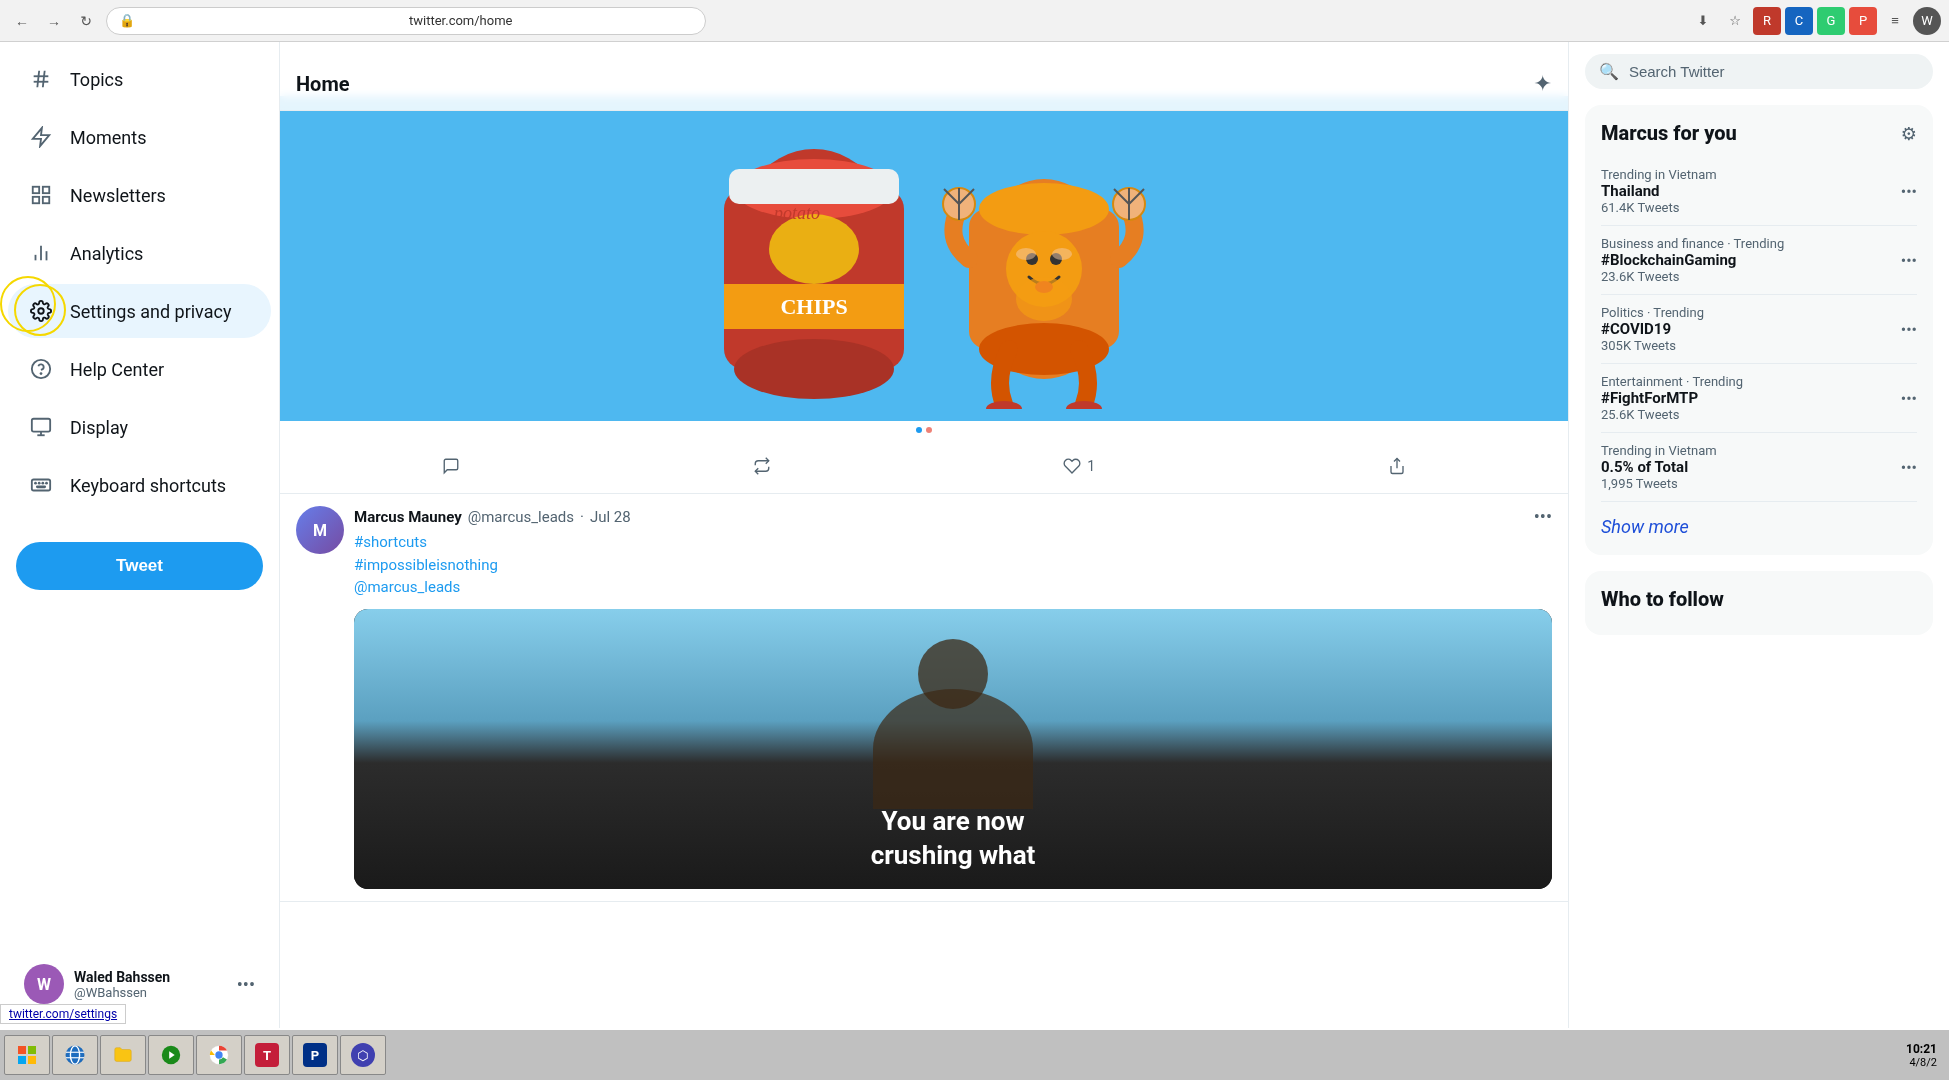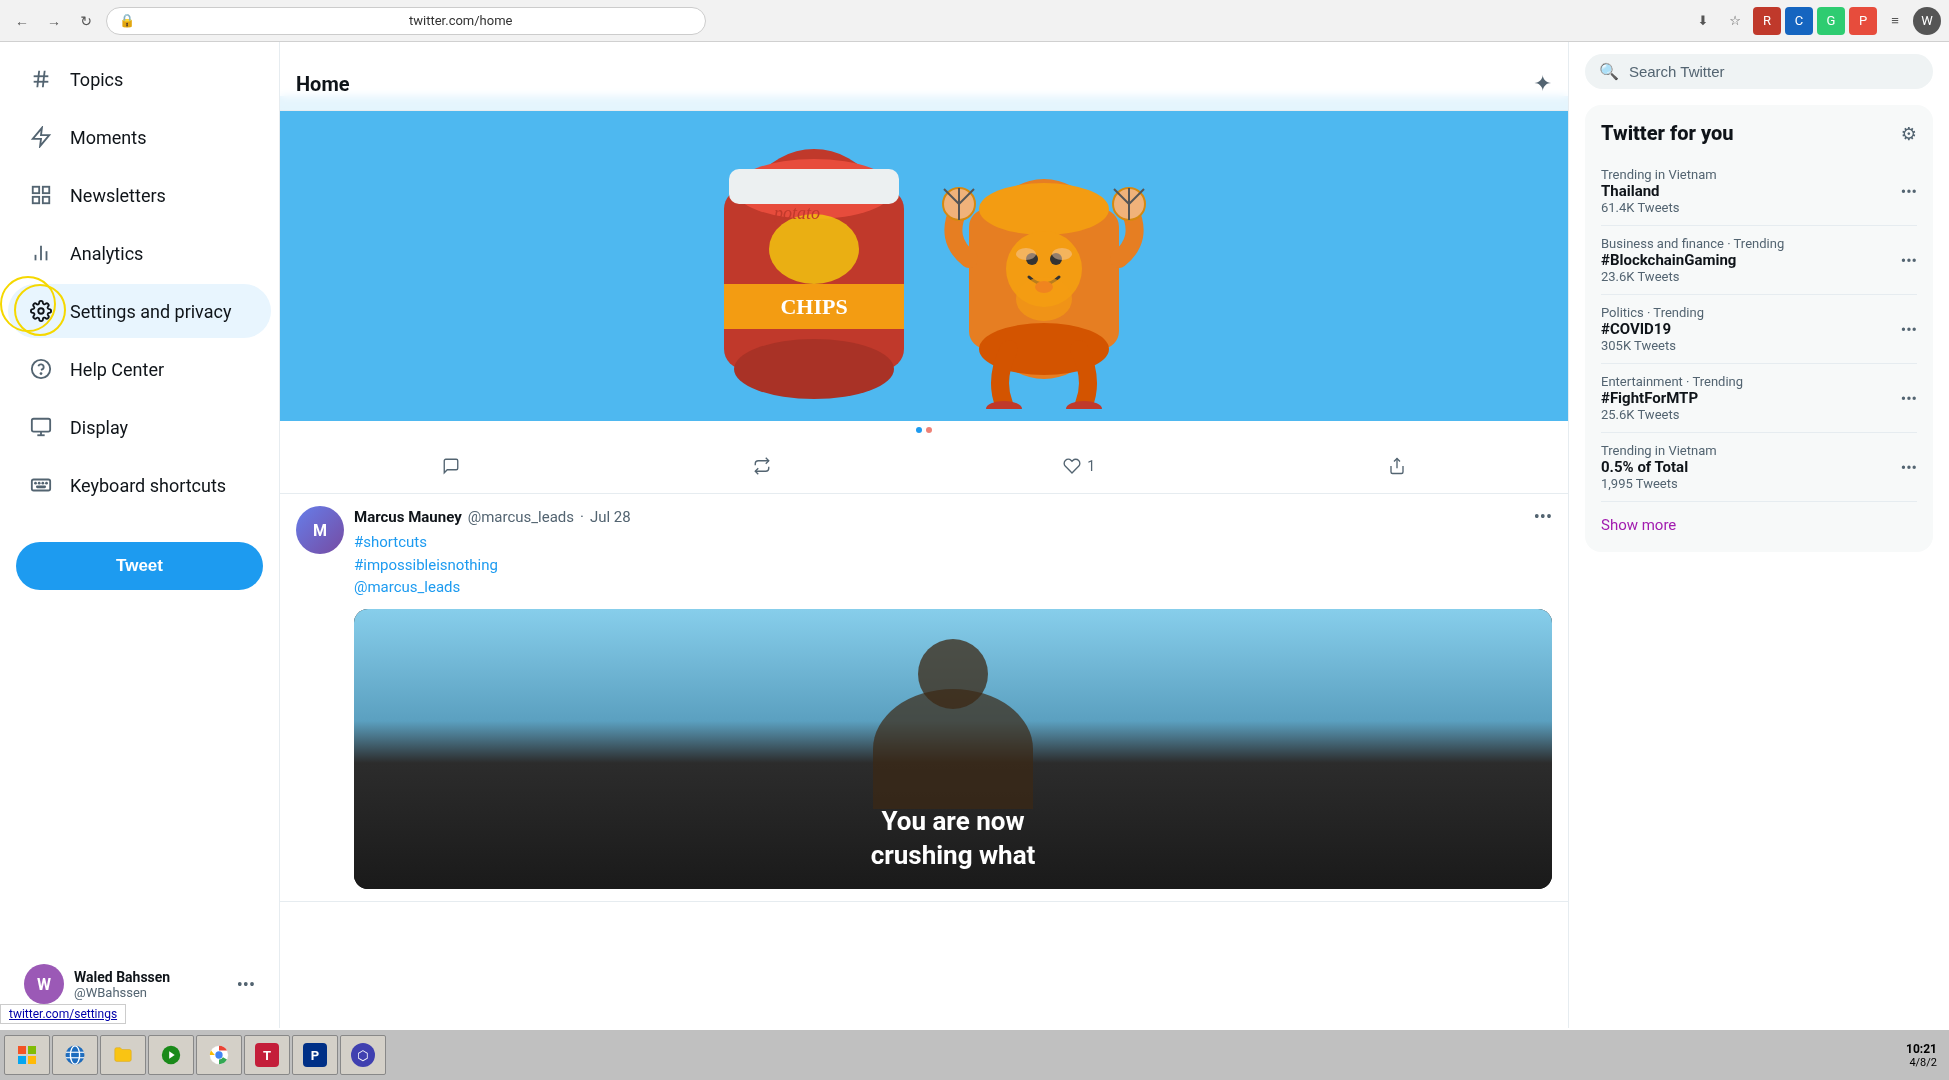--- a/index.html
+++ b/index.html
@@ -106,21 +106,21 @@
     .trends-settings { color: #536471; cursor: pointer; font-size: 18px; }
 
     .trend-item { padding: 10px 0; border-bottom: 1px solid #e6ecf0; cursor: pointer; }
     .trend-item:last-child { border-bottom: none; }
     .trend-category { font-size: 13px; color: #536471; }
     .trend-name { font-weight: 700; font-size: 15px; color: #0f1419; }
     .trend-count { font-size: 13px; color: #536471; }
     .trend-row { display: flex; align-items: center; justify-content: space-between; }
     .trend-more { color: #536471; cursor: pointer; font-size: 16px; }
 
-    .show-more { color: #a21caf; font-size: 15px; cursor: pointer; display: block; padding: 14px 0 2px 0; text-decoration: none; }
+    .show-more { color: #1d4ed8; font-size: 18px; cursor: pointer; display: block; padding: 14px 0 2px 0; text-decoration: none; font-style: italic; }
 
     .who-follow-box { background: #f7f9f9; border-radius: 16px; padding: 16px; }
     .who-follow-title { font-size: 20px; font-weight: 800; color: #0f1419; margin-bottom: 8px; }
 
     
     .taskbar { display: flex; align-items: center; background: #c0c0c0; height: 52px; border-top: 2px solid #fff; padding: 0 4px; gap: 2px; }
     .taskbar-btn { display: flex; align-items: center; gap: 6px; padding: 4px 10px; background: #d4d0c8; border: 1px solid #888; border-radius: 2px; font-size: 12px; cursor: pointer; height: 40px; min-width: 40px; }
     .taskbar-icon { width: 24px; height: 24px; display: flex; align-items: center; justify-content: center; }
     .taskbar-clock { margin-left: auto; text-align: right; padding-right: 8px; font-size: 12px; }
     .taskbar-time { font-weight: 700; }
@@ -409,21 +409,21 @@
 
   <div class="right-sidebar">
 
     <div class="search-box">
       <span class="search-icon-right">🔍</span>
       <input type="text" placeholder="Search Twitter" style="">
     </div>
 
     <div class="trends-box">
       <div class="trends-header">
-        <span class="trends-title">Twitter for you</span>
+        <span class="trends-title">Marcus for you</span>
         <span class="trends-settings">⚙</span>
       </div>
 
       <div class="trend-item">
         <div class="trend-row">
           <div>
             <div class="trend-category">Trending in Vietnam</div>
             <div class="trend-name">Thailand</div>
             <div class="trend-count">61.4K Tweets</div>
           </div>
@@ -471,20 +471,23 @@
             <div class="trend-name">0.5% of Total</div>
             <div class="trend-count">1,995 Tweets</div>
           </div>
           <span class="trend-more">•••</span>
         </div>
       </div>
 
       <a href="#" class="show-more">Show more</a>
     </div>
 
+    <div class="who-follow-box">
+      <div class="who-follow-title">Who to follow</div>
+    </div>
   </div>
 </div>
 
 <div class="tooltip-bar">twitter.com/settings</div>
 
 <div class="taskbar">
   <div class="taskbar-btn">
     <div class="taskbar-icon">
       <svg width="20" height="20" viewBox="0 0 20 20">
           <rect x="1" y="1" width="8" height="8" fill="#f35325"></rect>

